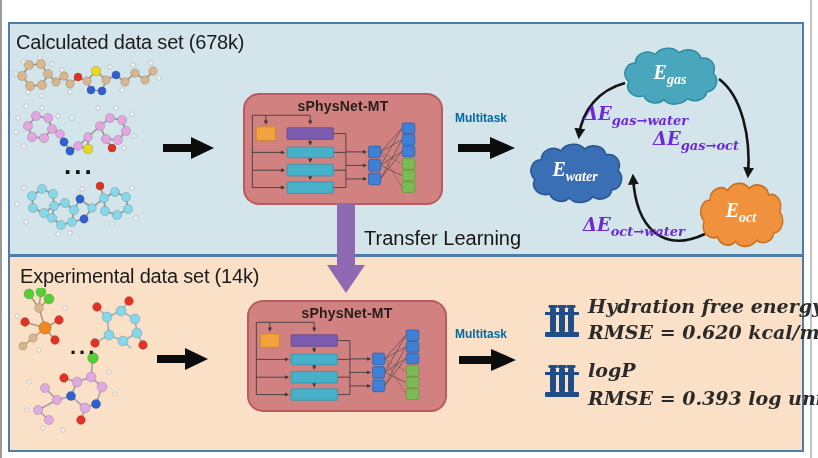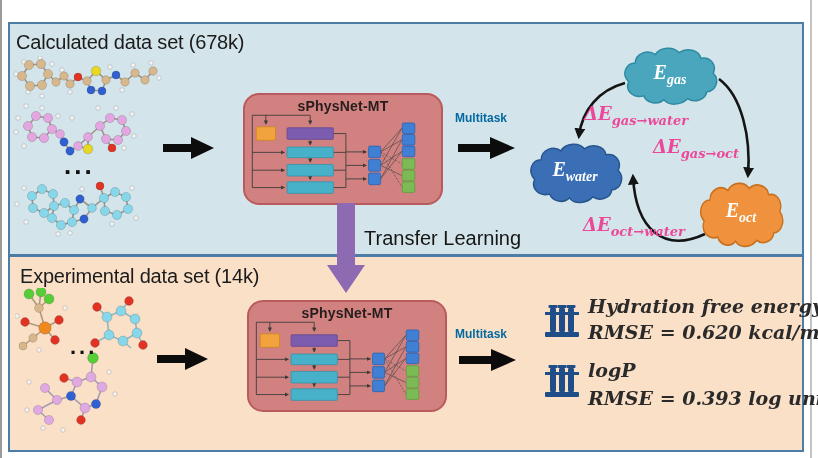--- a/index.html
+++ b/index.html
@@ -45,21 +45,21 @@
   .nn-svg{position:absolute;left:0;top:0;width:100%;height:100%;}
 
   .multitask{position:absolute;font-size:12px;font-weight:bold;color:#0369a1;}
   #multitask1{left:455px;top:111px;}
   #multitask2{left:455px;top:327px;}
   .cloud-label{position:absolute;transform:translate(-50%,-54%);color:#ffffff;
                font-family:Liberation Serif, serif;font-style:italic;font-weight:bold;
                font-size:20px;white-space:nowrap;}
   .cloud-label sub{font-size:14px;}
   .delta-label{position:absolute;font-family:"DejaVu Serif",serif;font-style:italic;
-               font-weight:bold;font-size:18px;color:#ec4899;white-space:nowrap;}
+               font-weight:bold;font-size:18px;color:#6d28d9;white-space:nowrap;}
   .delta-label sub{font-size:13px;}
 
   #transferLabel{position:absolute;left:364px;top:227px;font-size:20px;color:#161616;}
 
   .result-name{position:absolute;font-family:"DejaVu Serif",serif;font-style:italic;
                font-weight:bold;font-size:19px;color:#2a2a2a;white-space:nowrap;}
   .result-metric{position:absolute;font-family:"DejaVu Serif",serif;font-style:italic;
                  font-weight:bold;font-size:19px;color:#2a2a2a;white-space:nowrap;}
 
   .cloud-gas{fill:var(--cloud-gas);stroke:#2e8aa3;stroke-width:1.6;}
@@ -288,21 +288,21 @@
     <g>
         <use href="#cloudShape" class="cloud-oct" transform="translate(199,142) scale(0.85,1.06)"></use>
       </g>
   </svg>
 
   <div class="cloud-label" style="left:670px;top:76px"><span>E</span><sub>gas</sub></div>
   <div class="cloud-label" style="left:575px;top:173px"><span>E</span><sub>water</sub></div>
   <div class="cloud-label" style="left:741px;top:214px"><span>E</span><sub>oct</sub></div>
 
   <div class="delta-label" style="left:584px;top:103px"><span>ΔE</span><sub>gas→water</sub></div>
-  <div class="delta-label" style="left:653px;top:136px"><span>ΔE</span><sub>gas→oct</sub></div>
+  <div class="delta-label" style="left:653px;top:128px"><span>ΔE</span><sub>gas→oct</sub></div>
   <div class="delta-label" style="left:583px;top:214px"><span>ΔE</span><sub>oct→water</sub></div>
 
   <svg class="abs" style="left:326px;top:203px;z-index:4" width="40" height="90" viewBox="0 0 40 90">
     <path d="M11,0 H29 V62 H39 L20,90 L1,62 H11 Z" fill="var(--transfer-arrow)"></path>
   </svg>
   <div id="transferLabel">Transfer Learning</div>
 
   <svg class="abs" style="left:15px;top:288px" width="135" height="147" viewBox="0 0 135 147">
     <g stroke="#b09a7a" stroke-width="1.6" fill="none">
       <path d="M14,6 L24,20 M26,4 L24,20 M34,11 L24,20 M24,20 L30,40 M10,34 L30,40 M44,32 L30,40 M40,52 L30,40 M18,50 L30,40 M18,50 L8,58"></path>

